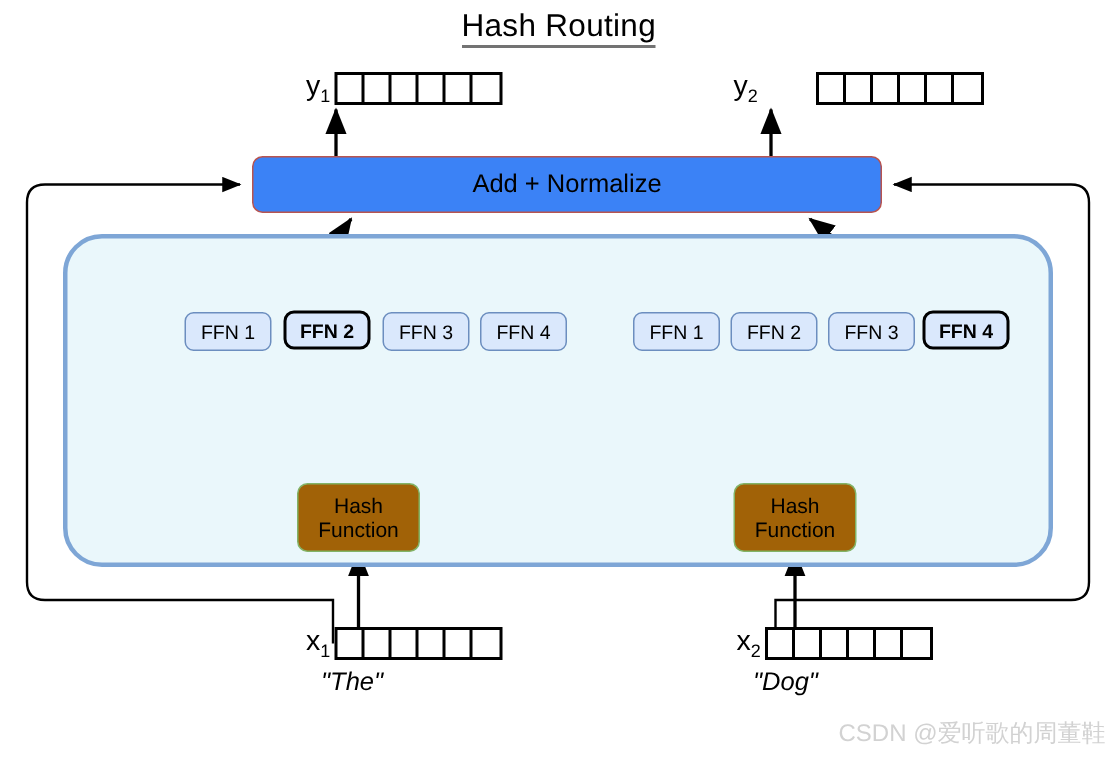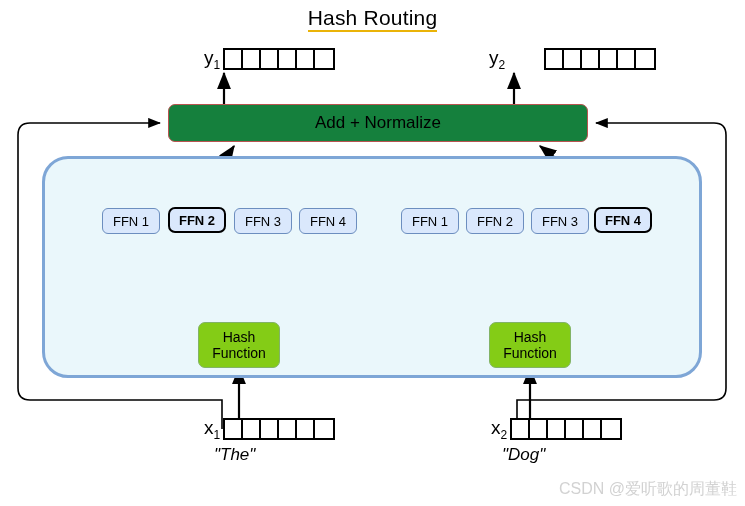--- a/index.html
+++ b/index.html
@@ -30,21 +30,21 @@
   
   #title {
     left: 0; top: 6px;
     width: 745px;
     text-align: center;
     font-size: 21px;
     color: #000;
     letter-spacing: .2px;
   }
   #title span {
-    border-bottom: 2px solid #eab308;
+    border-bottom: 2px solid #737373;
     padding-bottom: 1px;
   }
 
   
   .vec-row {
     display: flex;
     align-items: center;
   }
   .vec-label {
     font-size: 19px;
@@ -74,21 +74,21 @@
     font-size: 17px;
     font-style: italic;
     color: #000;
     white-space: nowrap;
   }
 
   
   #addnorm {
     left: 168px; top: 104px;
     width: 420px; height: 38px;
-    background: #15803d;
+    background: #3b82f6;
     border: 1.6px solid #b85450;
     border-radius: 7px;
     display: flex;
     align-items: center;
     justify-content: center;
     font-size: 17px;
     color: #000;
     box-sizing: border-box;
   }
 
@@ -108,32 +108,33 @@
     width: 58px; height: 26px;
     background: #dae8fc;
     border: 1.4px solid #6c8ebf;
     border-radius: 6px;
     display: flex;
     align-items: center;
     justify-content: center;
     font-size: 13px;
     color: #000;
     box-sizing: border-box;
+    margin-left: 21px;
   }
   .ffn.selected {
     border: 2.4px solid #000;
     font-weight: bold;
     border-radius: 7px;
   }
 
   
   .hashfn {
     position: absolute;
     width: 82px; height: 46px;
-    background: #84cc16;
+    background: #a16207;
     border: 1.6px solid #82b366;
     border-radius: 7px;
     display: flex;
     flex-direction: column;
     align-items: center;
     justify-content: center;
     font-size: 14px;
     line-height: 1.15;
     color: #000;
     box-sizing: border-box;

